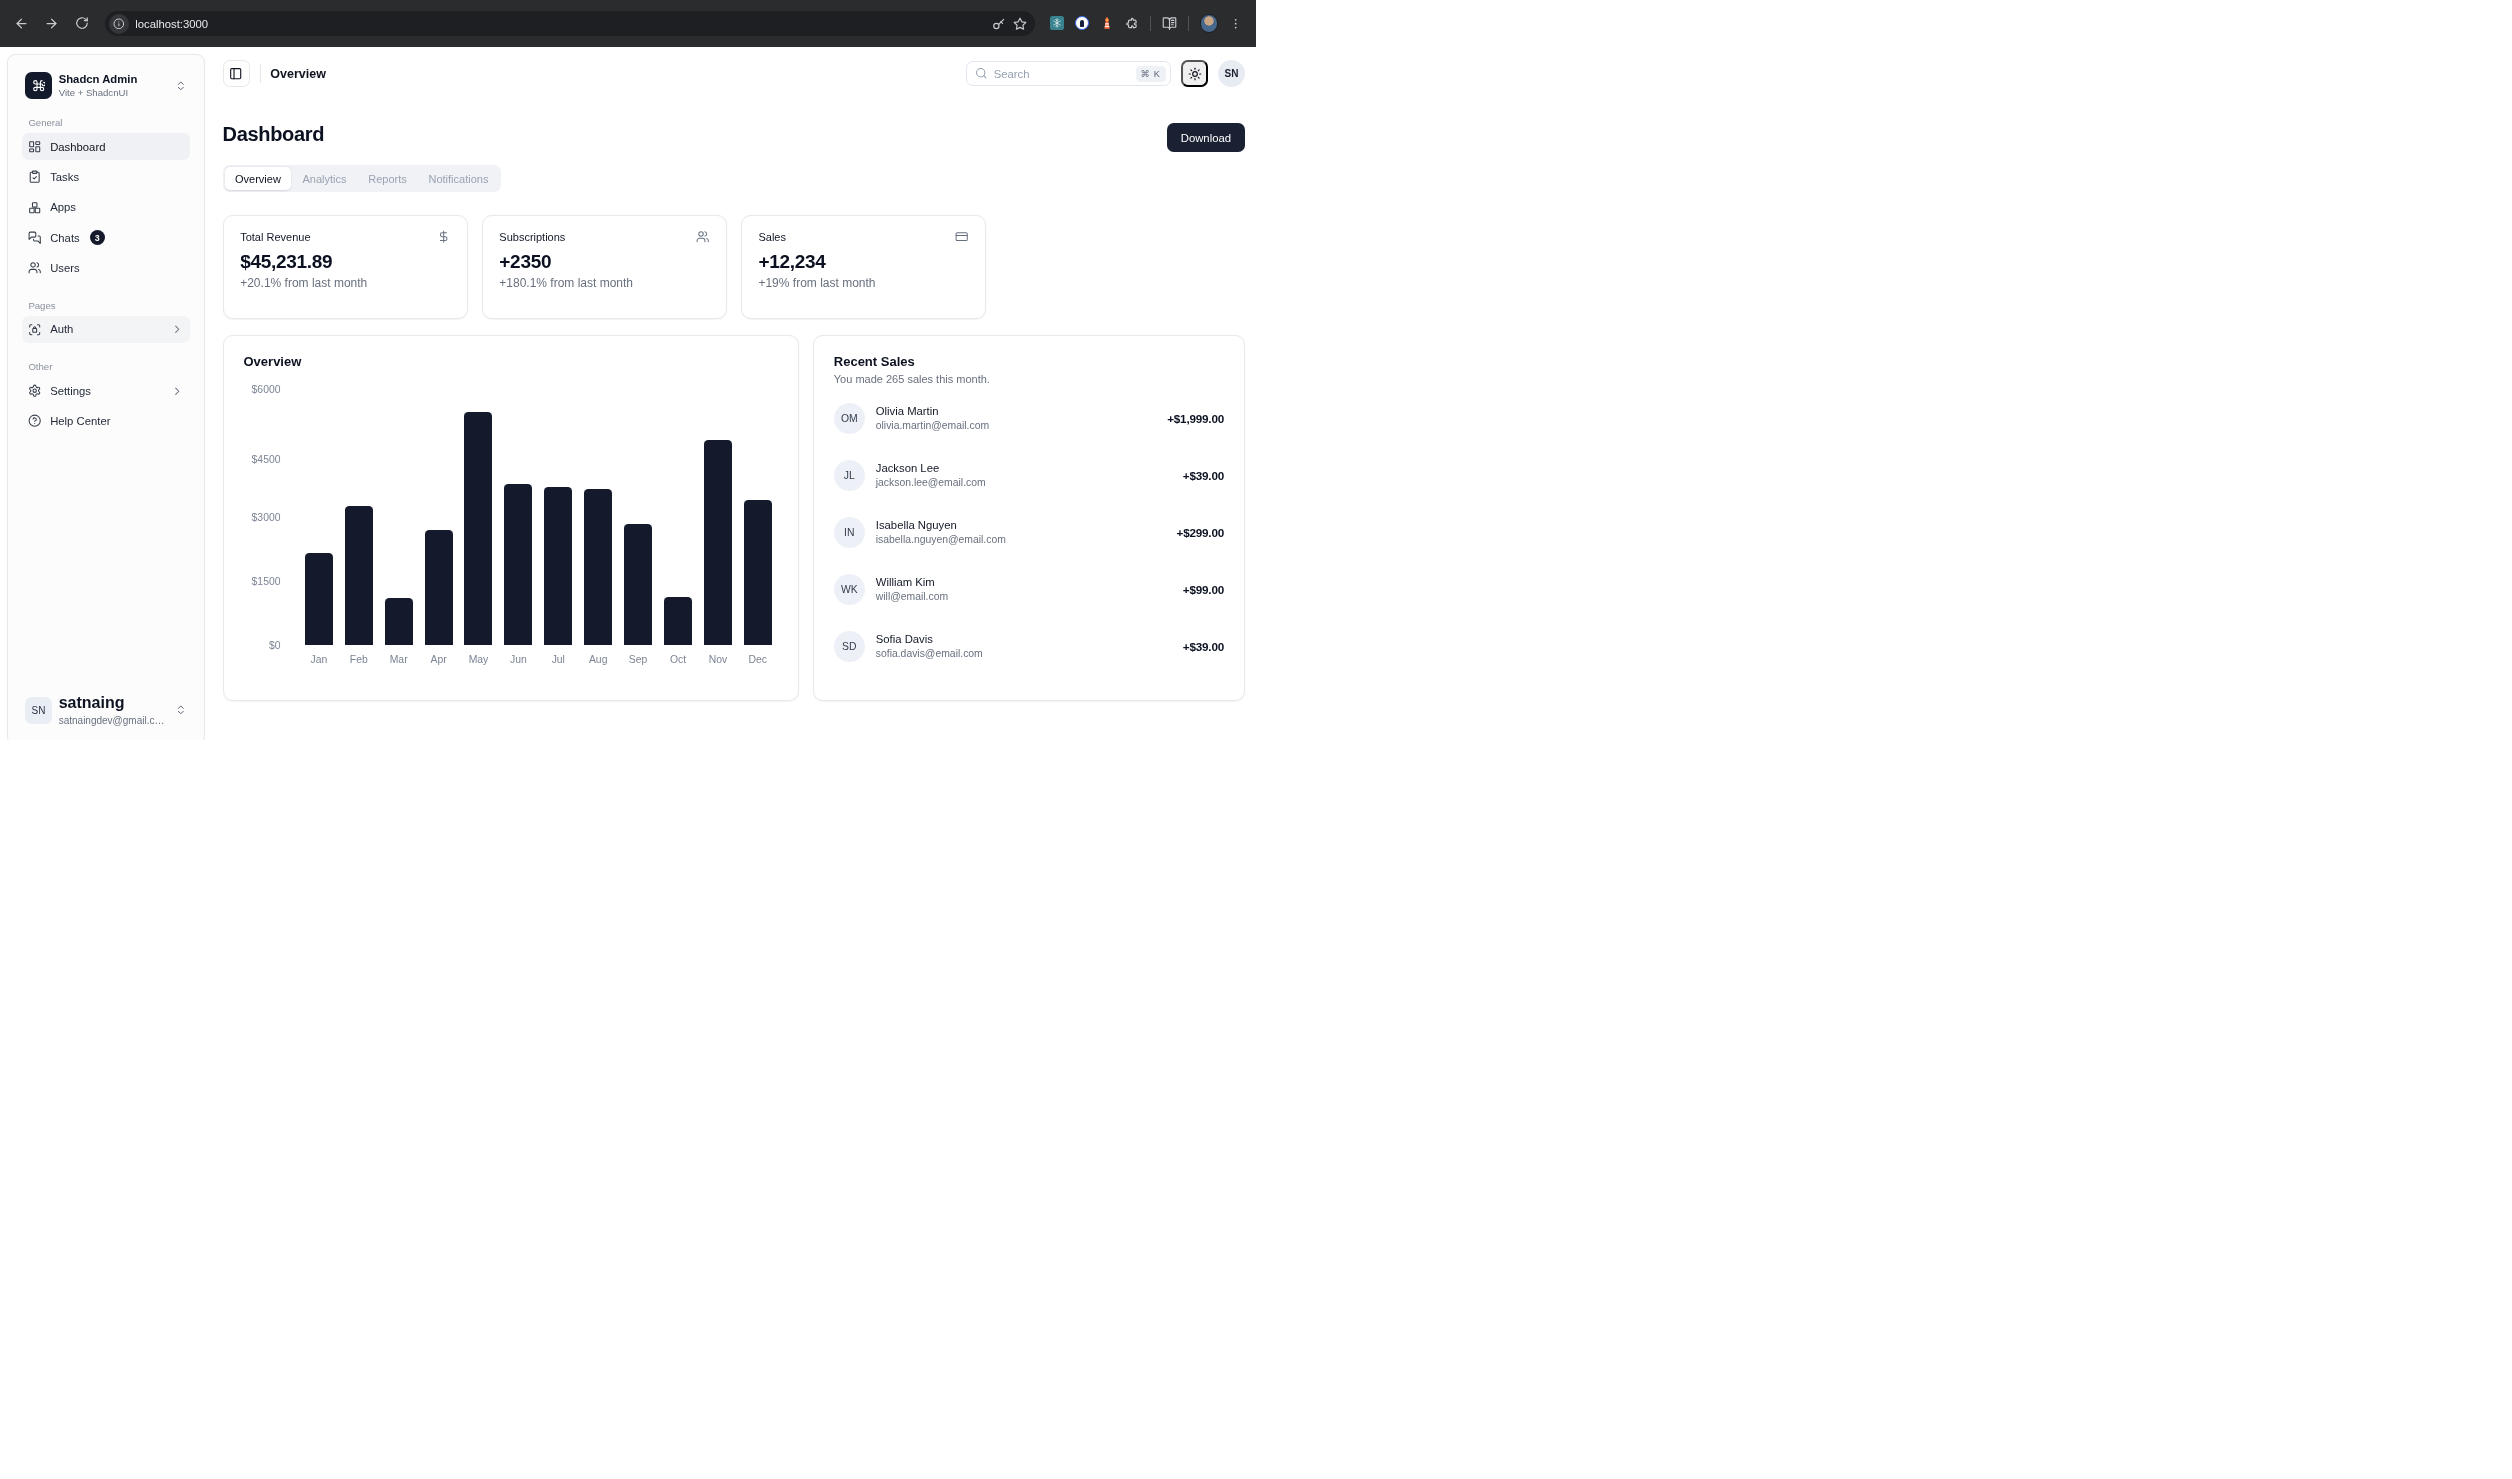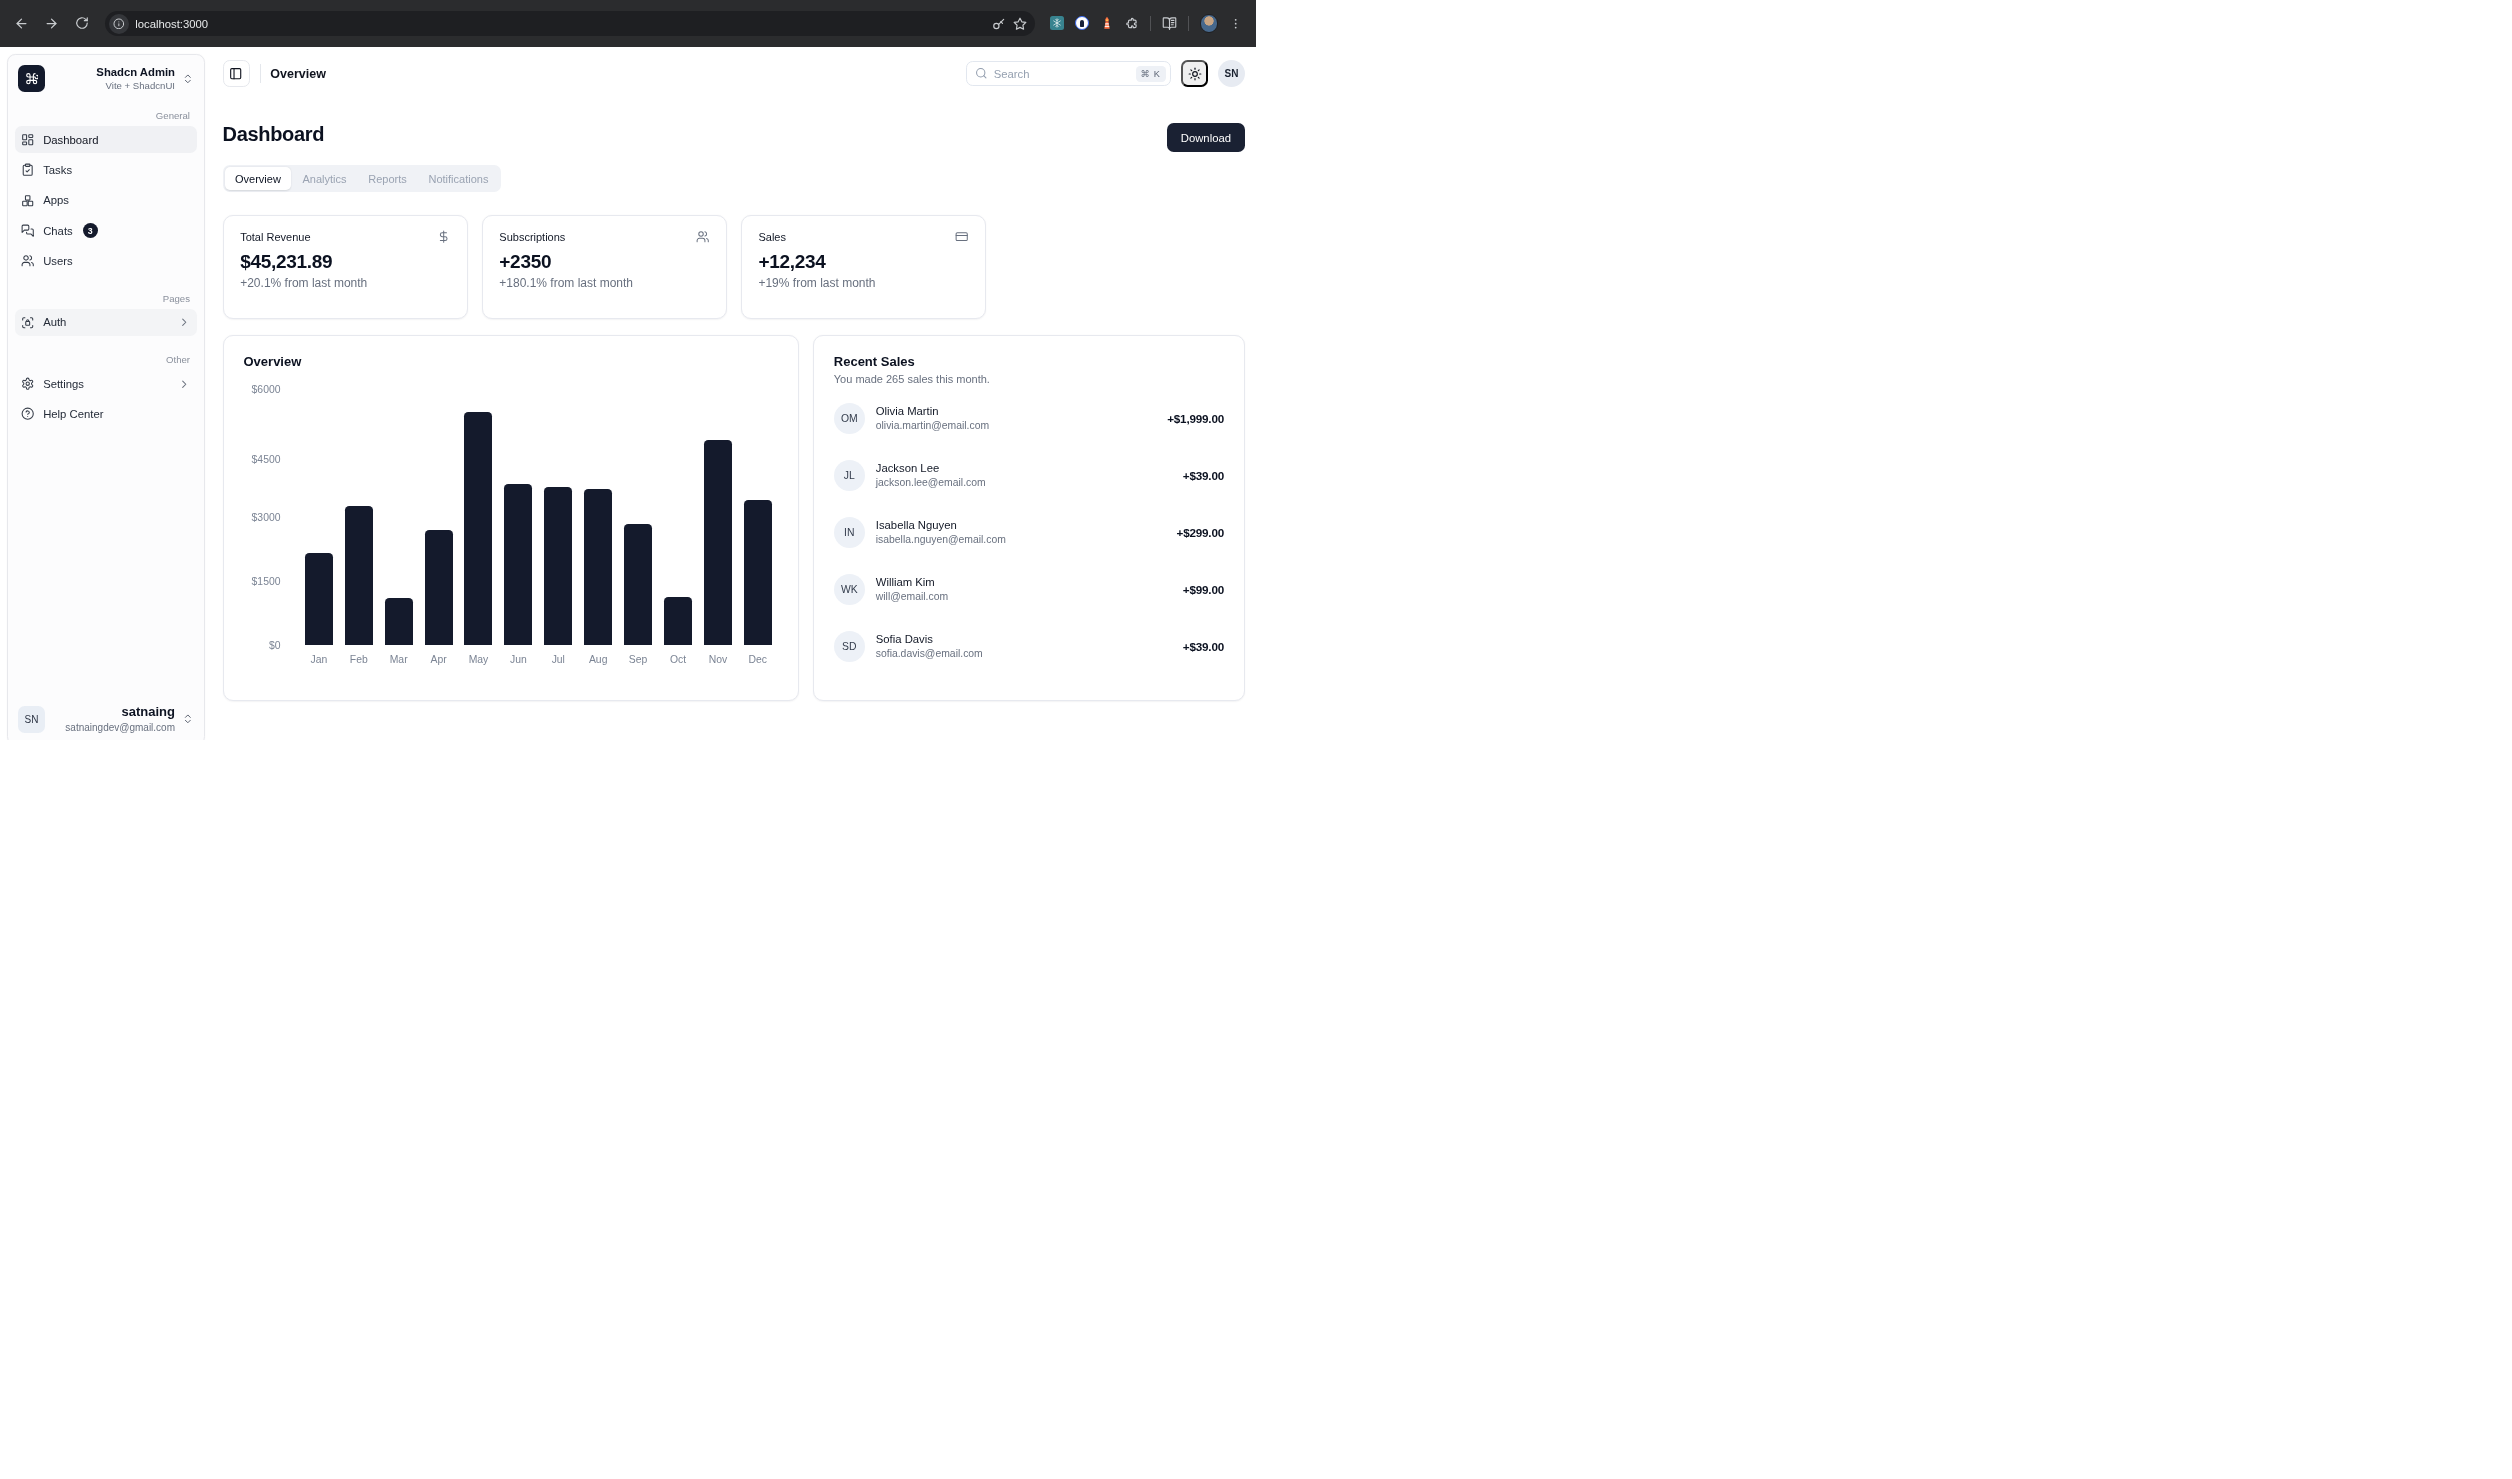--- a/index.html
+++ b/index.html
@@ -20,21 +20,21 @@
   .ext-1p i { display:block; width:4.2px; height:6.7px; background:#17203a; border-radius:2.5px 2.5px 0.8px 0.8px; }
   .chrome-div { width:0.8px; height:15px; background:#515255; }
   .chrome-avatar { width:18.4px; height:18.4px; border-radius:50%; background:radial-gradient(circle at 50% 35%, #c9a583 0 32%, #47688c 36% 100%); border:0.8px solid #1e1f22; cursor:pointer; }
   .ext-ic { color:#c9ccd0; cursor:pointer; }
 
   
   .app { position:relative; height:705px; background:#fff; }
 
   .sidebar { position:absolute; left:6.7px; top:6.7px; bottom:6.7px; width:198px;
     background:#fcfcfd; border:0.8px solid #e7e8ec; border-radius:8.4px;
-    box-shadow:0 0.8px 1.7px rgba(16,24,40,.04); display:flex; flex-direction:column; padding:7px;text-align:right; }
+    box-shadow:0 0.8px 1.7px rgba(16,24,40,.04); display:flex; flex-direction:column; padding:14px; }
   .team { display:flex; align-items:center; gap:6.7px; padding:3.3px; border-radius:6.7px; cursor:pointer; }
   .team-logo { width:27px; height:27px; border-radius:6.7px; background:#131a2c; color:#fff; display:flex; align-items:center; justify-content:center; flex:0 0 auto; }
   .team-meta { flex:1; min-width:0; line-height:1.25; }
   .team-name { font-size:11.3px; font-weight:bold; color:#0d1322; }
   .team-sub { font-size:9.6px; color:#68707f; }
   .updown { color:#565e6c; }
 
   .sec-label { font-size:9.6px; color:#8a909c; margin:18.4px 6.7px 5px; }
   .sec-label.first { margin-top:15px; }
   .nav { display:flex; flex-direction:column; gap:3.3px; }
@@ -44,21 +44,21 @@
   .nav-item.active { background:#f0f1f4; color:#10141f; font-weight:500; }
   .nav-item.hl { background:#f3f4f6; }
   .nav-badge { width:15px; height:15px; border-radius:50%; background:#141a2c; color:#fff; font-size:8.8px;
     display:flex; align-items:center; justify-content:center; margin-left:1.7px; font-weight:bold; }
   .nav-chev { margin-left:auto; color:#69707d; }
 
   .side-foot { margin-top:auto; display:flex; align-items:center; gap:6.7px; padding:3.3px; border-radius:6.7px; cursor:pointer; }
   .foot-avatar { width:27px; height:27px; border-radius:6.7px; background:#e9eef5; color:#2c3444; font-size:10px;
     display:flex; align-items:center; justify-content:center; flex:0 0 auto; }
   .foot-meta { flex:1; min-width:0; line-height:1.3; }
-  .foot-name { font-size:13px; font-weight:bold; color:#0d1322; }
+  .foot-name { font-size:16px; font-weight:bold; color:#0d1322; }
   .foot-email { font-size:10px; color:#68707f; white-space:nowrap; overflow:hidden; text-overflow:ellipsis; }
 
   
   .main { margin-left:205px; height:100%; padding:0 11px 0 17.5px; display:flex; flex-direction:column; }
   .topbar { height:53px; display:flex; align-items:center; gap:10px; flex:0 0 auto; }
   .tgl-btn { width:27px; height:27px; border:0.8px solid #e6e8ed; background:#fff; border-radius:6.7px;
     display:flex; align-items:center; justify-content:center; color:#10141f; cursor:pointer; }
   .v-div { width:0.8px; height:18.4px; background:#e4e7ec; }
   .crumb { font-size:12.5px; font-weight:bold; color:#10141f; }
   .spring { flex:1; }

